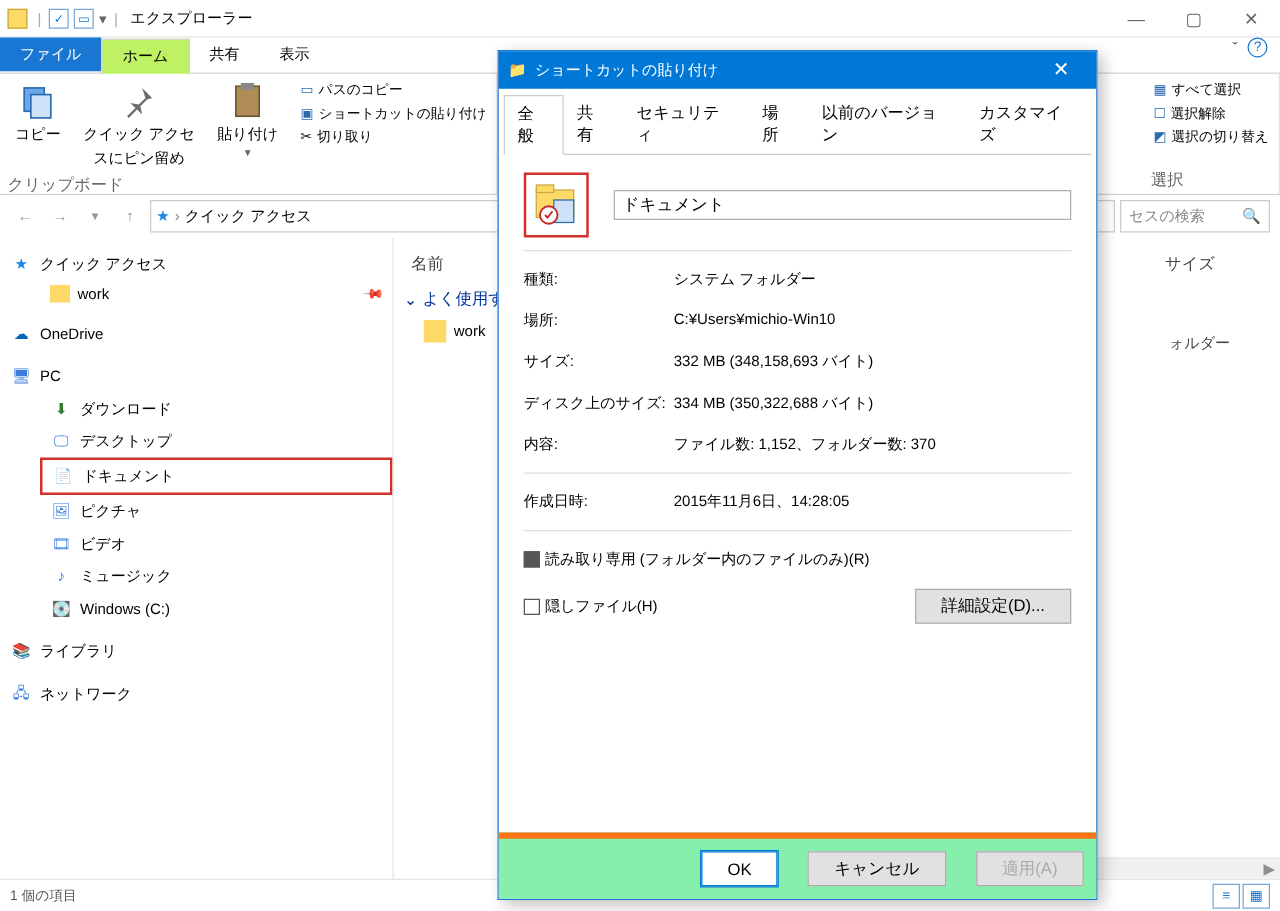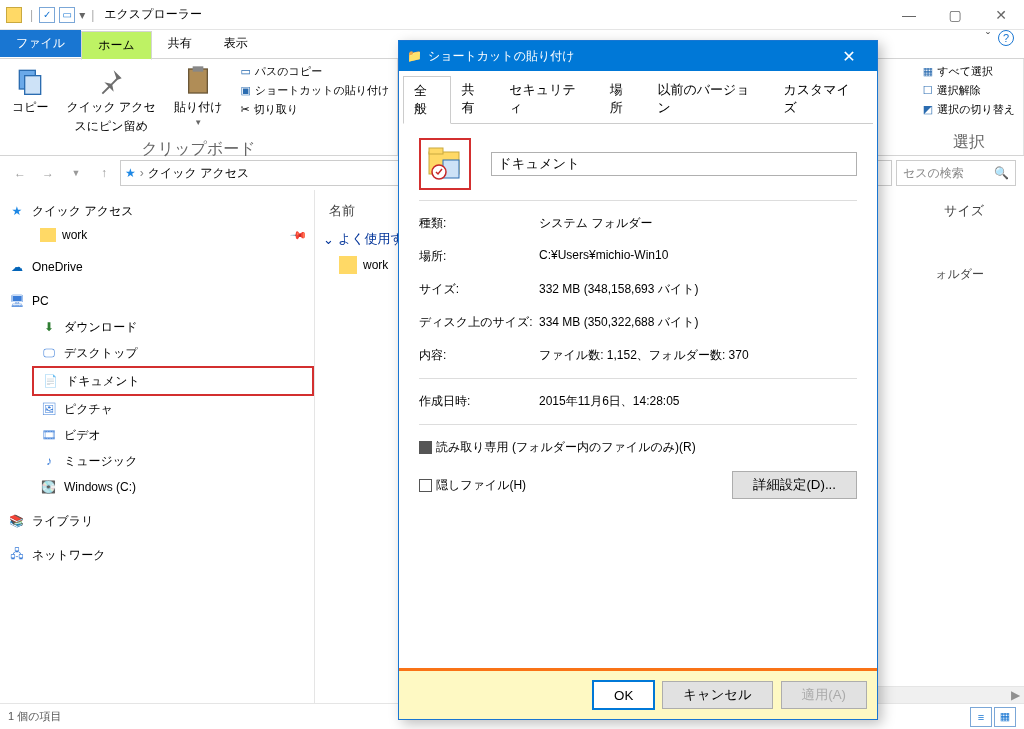--- a/index.html
+++ b/index.html
@@ -15,21 +15,21 @@
 
 .ribbon-tabs { display: flex; align-items: flex-start; height: 28px; }
 .ribbon-tabs .tab { padding: 5px 16px; cursor: default; }
 .ribbon-tabs .tab.file { background: #1976d2; color: #fff; }
 .ribbon-tabs .tab.active { border: 1px solid #d4d4d4; border-bottom: 1px solid #fff; background:#bef264; position:relative; top:1px;}
 .ribbon-tabs .right { margin-left: auto; display: flex; align-items: center; gap: 8px; padding-right: 10px; color: #555; }
 .ribbon-tabs .help { color:#1976d2; border:1px solid #1976d2; border-radius:50%; width:16px;height:16px;display:flex;align-items:center;justify-content:center;font-size:11px;}
 
 .ribbon { display: flex; height: 98px; border-top: 1px solid #d4d4d4; border-bottom: 1px solid #d4d4d4; background: #fff; }
 .ribbon-group { border-right: 1px solid #e3e3e3; padding: 4px 6px 2px 6px; display: flex; flex-direction: column; justify-content: space-between; }
-.ribbon-group .group-label { text-align: center; color: #666; font-size: 16px; margin-top: 2px; }
+.ribbon-group .group-label { color: #666; font-size: 13px; margin-top: 2px; }
 .ribbon-row { display: flex; gap: 6px; }
 .ribbon-big-btn { display: flex; flex-direction: column; align-items: center; padding: 2px 6px; min-width: 44px; gap: 2px;}
 .ribbon-big-btn .icon { width: 32px; height: 32px; }
 .ribbon-big-btn .icon svg { width:32px; height:32px; }
 .ribbon-small-btn { display: flex; align-items: center; gap: 4px; padding: 1px 2px; font-size: 11px;}
 .ribbon-col { display: flex; flex-direction: column; gap: 2px; }
 
 .nav-bar { height: 34px; display: flex; align-items: center; gap: 4px; padding: 4px 8px; }
 .nav-bar .arrow { width: 24px; height: 24px; display:flex;align-items:center;justify-content:center; color: #999; }
 .nav-bar .crumb { flex: 1; border: 1px solid #ccc; height: 26px; display: flex; align-items: center; padding: 0 4px; gap: 4px; }
@@ -40,21 +40,21 @@
 .sidebar { width: 315px; overflow-y: auto; border-right: 1px solid #e5e5e5; padding-top: 8px; }
 .tree-item { display: flex; align-items: center; padding: 4px 8px; gap: 6px; }
 .tree-item .icon { width: 18px; height: 18px; display:flex;align-items:center;justify-content:center;}
 .tree-item.indent1 { padding-left: 40px; }
 .tree-item .pin { margin-left: auto; color: #777; transform: rotate(45deg); font-size:11px;}
 .hl-red { border: 2px solid #d32f2f; }
 
 .main-list { flex: 1; padding: 8px; position: relative; }
 .col-head { color: #444; font-size: 13px; padding: 4px 0; }
 .col-head.name { margin-left: 6px; }
-.col-head.size { position: absolute; right: 40px; top: 8px; }
+.col-head.size { position: absolute; right: 52px; top: 8px; }
 .group-hdr { display: flex; align-items: center; gap: 4px; color: #003399; margin: 6px 0; font-size: 13px;}
 .file-row { display: flex; align-items: center; gap: 6px; padding: 2px 0; }
 .file-row .folder-icon { width: 18px; height: 18px; background: #ffd966; }
 .main-list .far-right { position:absolute; right:40px; top: 76px; color:#444}
 
 .status-bar { height: 26px; border-top: 1px solid #e5e5e5; display: flex; align-items: center; padding: 0 8px; font-size: 11px; color: #555; }
 .status-bar .view-icons { margin-left: auto; display: flex; gap: 2px; }
 .status-bar .view-icons div { width: 22px; height: 20px; border: 1px solid #7ba7d7; display:flex;align-items:center;justify-content:center; color:#1976d2; font-size:11px;}
 
 .dialog { position: absolute; left: 398px; top: 40px; width: 480px; height: 680px; background: #fff; border: 1px solid #1976d2; box-shadow: 4px 4px 12px rgba(0,0,0,0.25); }
@@ -69,21 +69,21 @@
 .dlg-sep { border-top: 1px solid #ddd; margin: 6px 0; }
 .dlg-icon-box { border: 2px solid #d32f2f; width: 52px; height: 52px; display: inline-flex; align-items: center; justify-content: center; margin-right: 20px; }
 .dlg-name-input { border: 1px solid #b0b0b0; padding: 4px 6px; flex: 1; height: 24px; }
 .dlg-top { display: flex; align-items: center; margin-bottom: 10px; }
 .chk { display:inline-flex; align-items:center; gap:4px; }
 .chk .box { width:13px; height:13px; border:1px solid #555; display:inline-flex;align-items:center;justify-content:center;}
 .chk .box.filled { background:#555; }
 .dlg-btn { border: 1px solid #adadad; background: #e1e1e1; padding: 4px 20px; }
 .dlg-btn.primary { border: 1px solid #0078d7; background: #fff; box-shadow: 0 0 0 1px #0078d7;}
 .dlg-btn.disabled { color: #aaa; }
-.dlg-footer { position: absolute; bottom: 0; left: 0; right: 0; background: #fef9c3; padding: 10px; display: flex; justify-content: flex-end; gap: 8px; border-top:3px solid #f97316;}
+.dlg-footer { position: absolute; bottom: 0; left: 0; right: 0; background: #86efac; padding: 10px; display: flex; justify-content: flex-end; gap: 24px; border-top:5px solid #f97316;}
 .scrollbar-h { position:absolute; bottom:0; left:315px; right:0; height:17px; background:#f0f0f0; border-top:1px solid #e5e5e5; display:flex;align-items:center;}
 .scrollbar-h .arrow{width:17px;text-align:center;color:#909090;}
 .scrollbar-h .track{flex:1;}
 </style>
 </head>
 <body>
 
 <div class="titlebar">
   <div class="app-icon"></div>
   <span class="sep">|</span>

